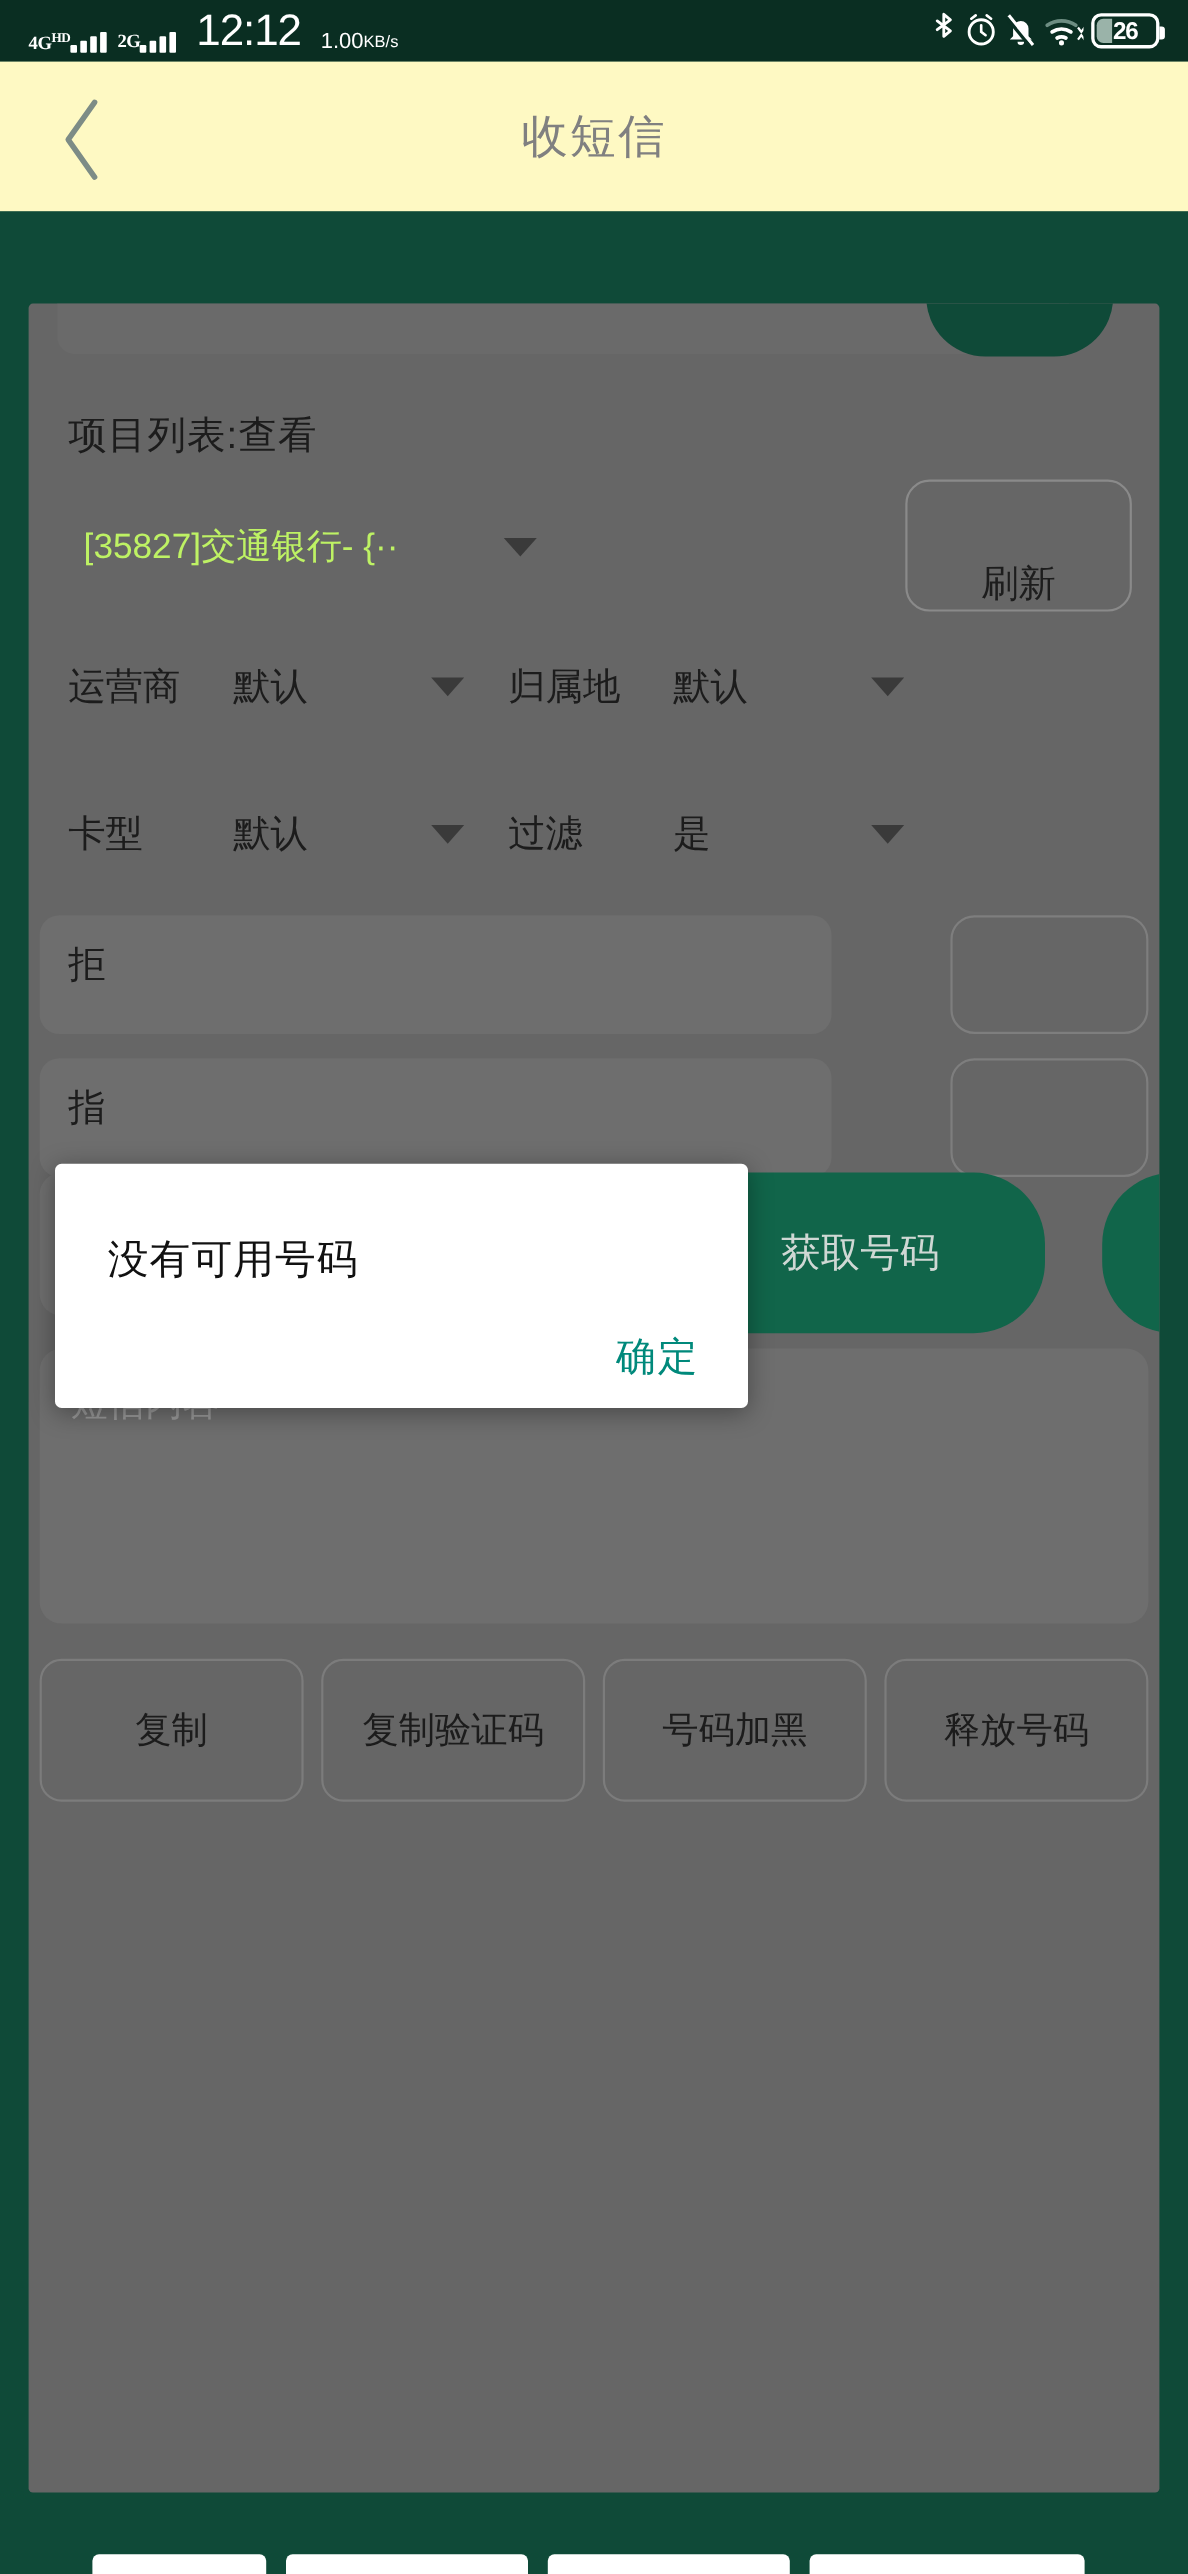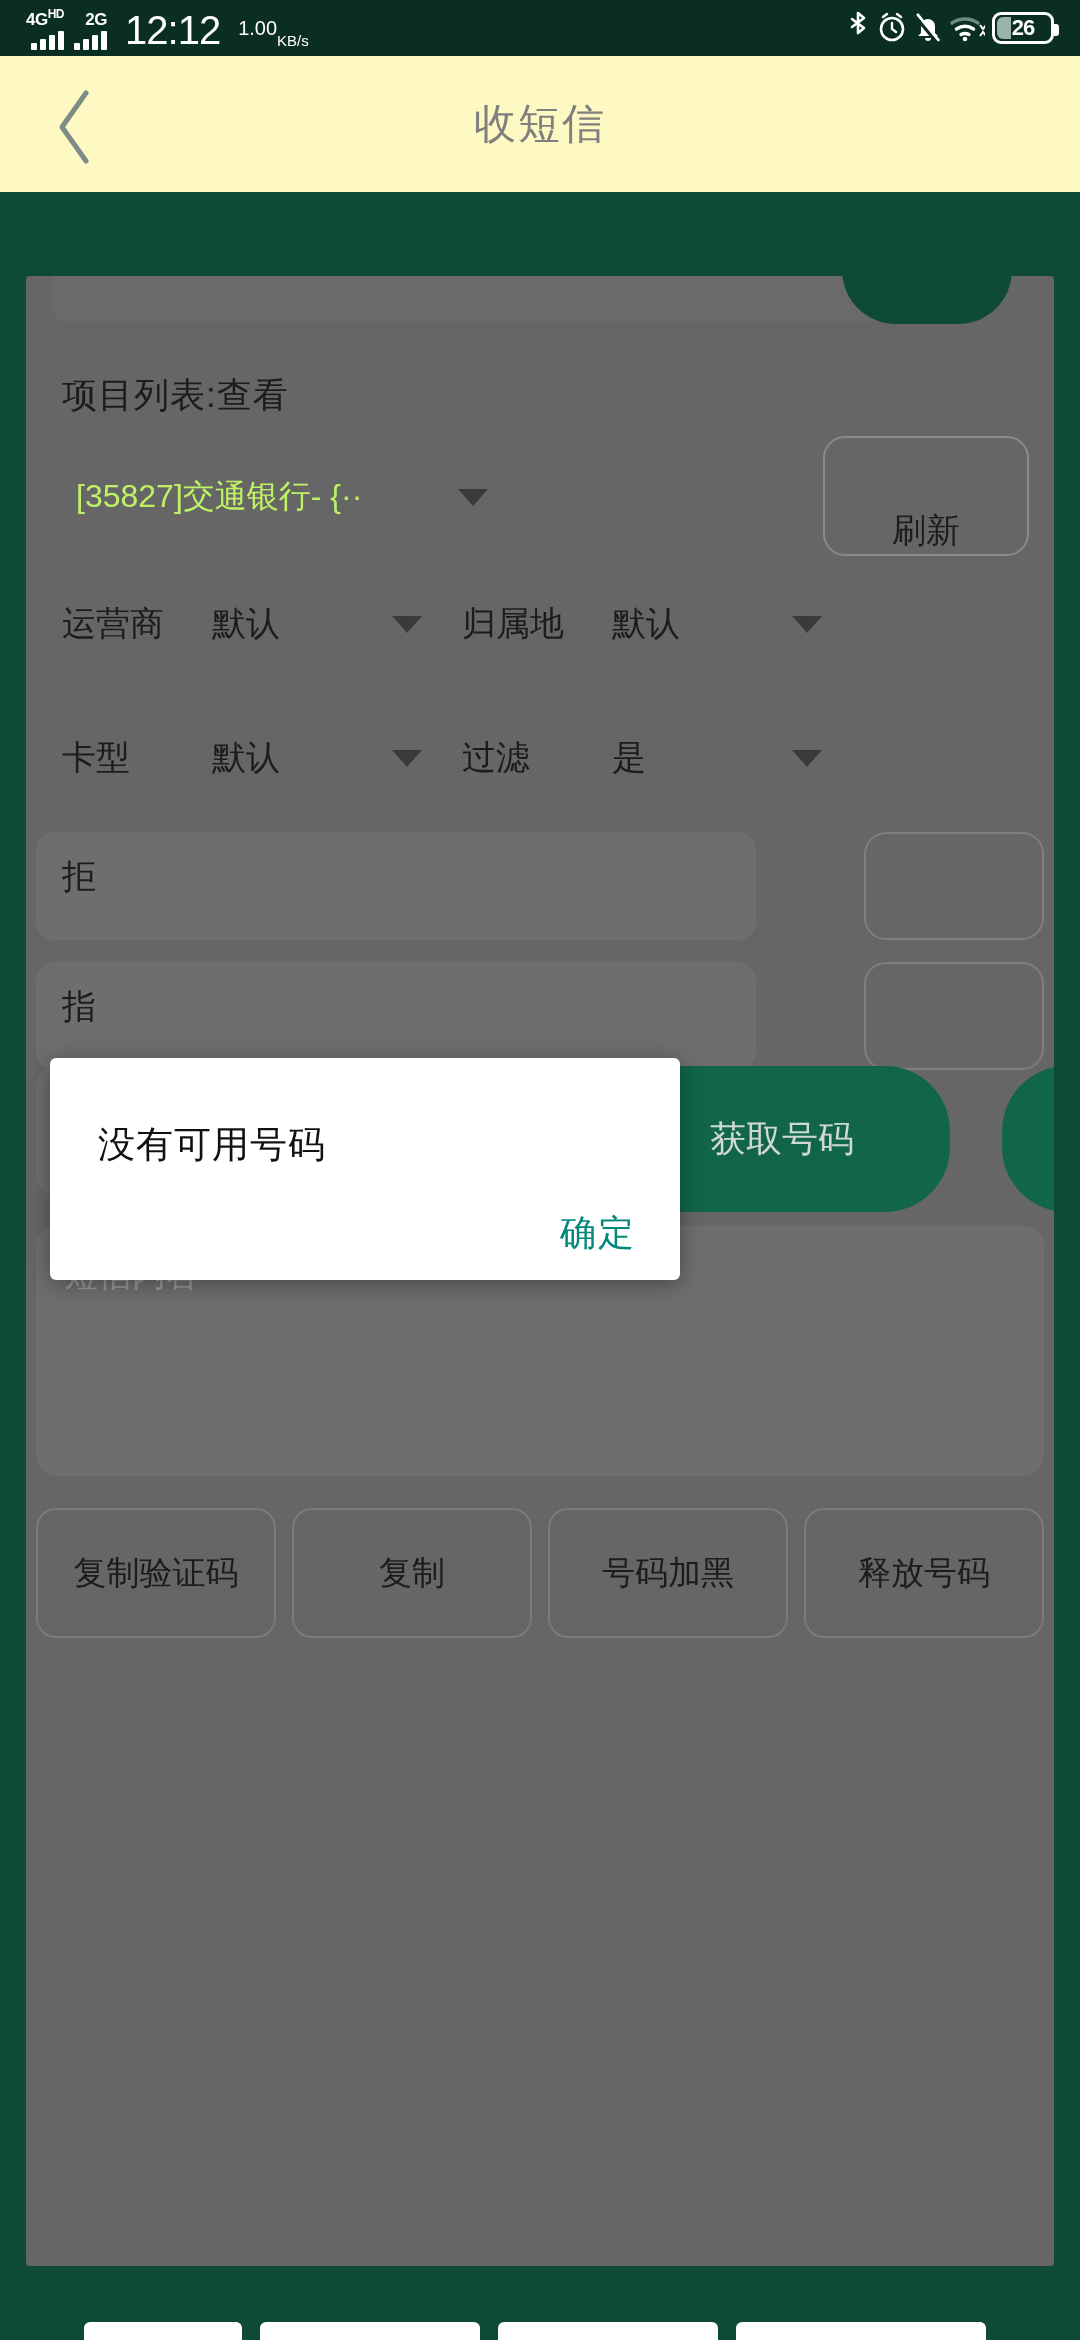--- a/index.html
+++ b/index.html
@@ -11,33 +11,33 @@
     position:relative;
   }
 
   
   .statusbar{
     position:absolute; top:0; left:0; width:1080px; height:56px;
     background:#0a2e22; color:#ffffff;
     display:flex; align-items:center; padding:0 26px;
   }
   .sb-left{ display:flex; align-items:flex-end; gap:10px; }
-  .net-group{ display:flex; flex-direction:column; align-items:flex-end; }
+  .net-group{ display:flex; flex-direction:row; align-items:center;font-family:Liberation Serif, serif; }
   .net-label{ font-size:17px; font-weight:bold; line-height:17px; letter-spacing:-0.5px; }
   .net-label sup{ font-size:12px; }
   .bars{ display:flex; align-items:flex-end; gap:3px; height:20px; margin-top:2px;}
   .bars i{ display:block; width:6px; background:#fff; border-radius:1px; }
   .bars i:nth-child(1){height:7px;}
   .bars i:nth-child(2){height:11px;}
   .bars i:nth-child(3){height:15px;}
   .bars i:nth-child(4){height:19px;}
   .clock{ font-size:40px; font-weight:400; line-height:40px; margin-left:8px; letter-spacing:-1px;}
   .speed{ display:flex; line-height:19px; margin-left:8px; }
   .speed .v{ font-size:20px; }
-  .speed .u{ font-size:15px;margin-top:12px; }
+  .speed .u{ font-size:15px; }
   .sb-right{ margin-left:auto; display:flex; align-items:center; gap:7px; }
   .sb-right svg{ display:block; }
   .battery{
     width:62px;height:32px;border:3px solid #fff;border-radius:9px;
     display:flex;align-items:center;justify-content:center;position:relative;
   }
   .battery:after{
     content:"";position:absolute;right:-8px;top:9px;width:5px;height:12px;
     background:#fff;border-radius:0 3px 3px 0;
   }
@@ -326,24 +326,24 @@
   <div class="pill copy">
     
   </div>
 
   <div class="sms-box">
     <span>短信内容</span>
   </div>
 
   <div class="actions">
     <div class="act">
+      <span>复制</span>
+    </div>
+    <div class="act">
       <span>复制验证码</span>
-    </div>
-    <div class="act">
-      <span>复制</span>
     </div>
     <div class="act">
       <span>号码加黑</span>
     </div>
     <div class="act">
       <span>释放号码</span>
     </div>
   </div>
 </div>
 

